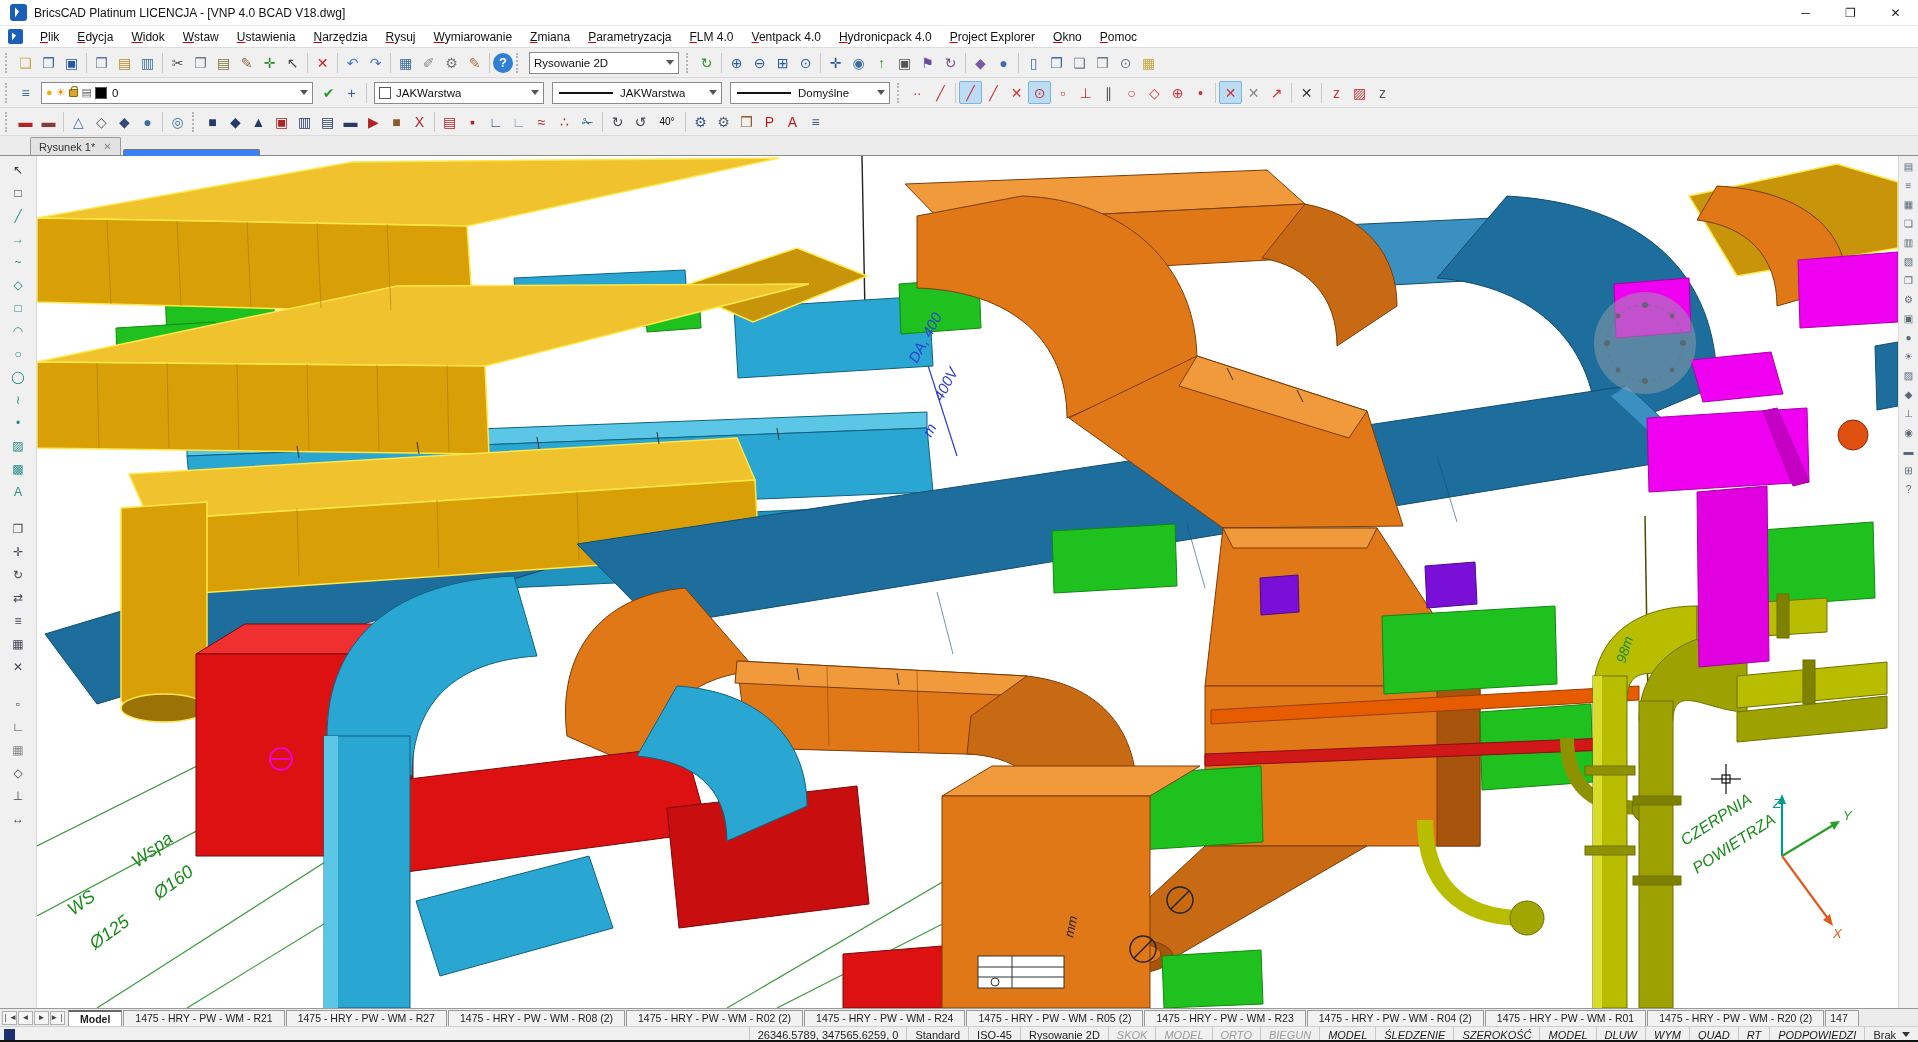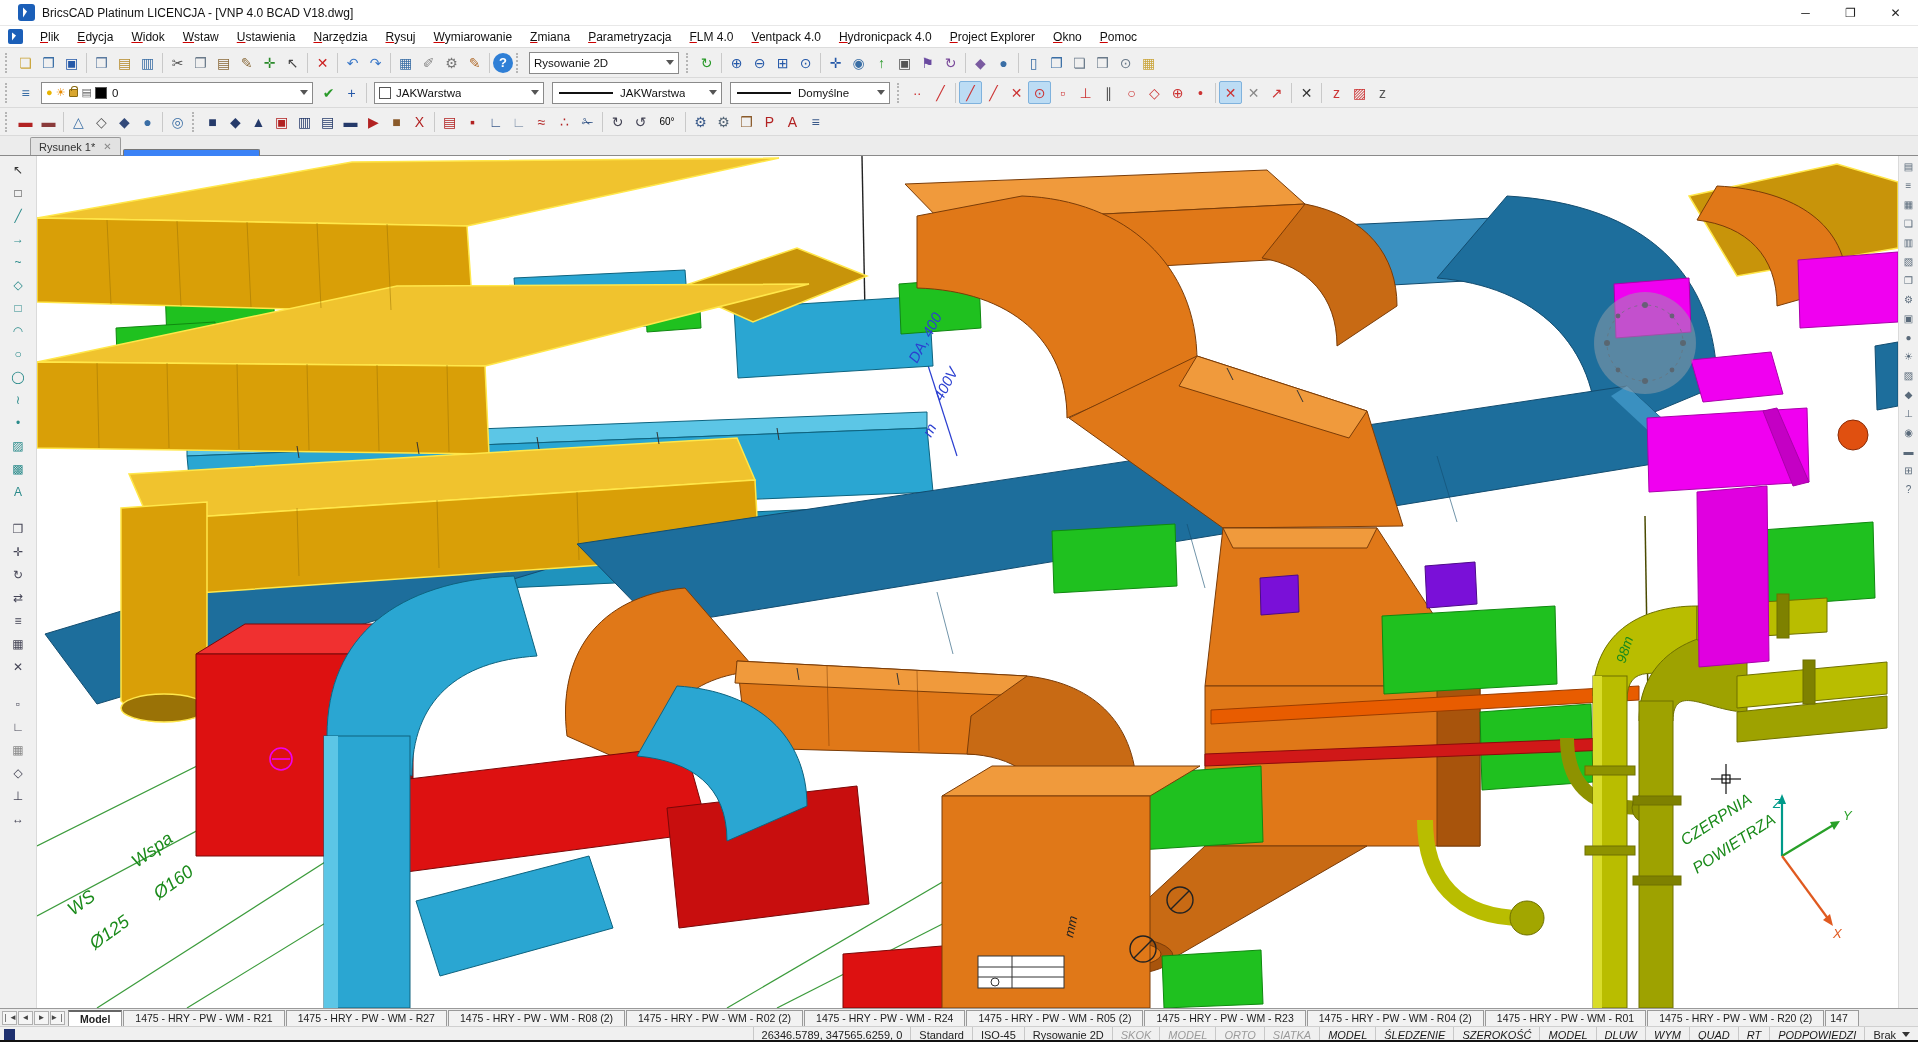--- a/index.html
+++ b/index.html
@@ -1,21 +1,21 @@
 <!DOCTYPE html>
 <html><head>
 <meta charset="utf-8">
 <style>
   * { box-sizing: border-box; margin:0; padding:0; }
   html,body { width:1918px; height:1042px; overflow:hidden;
     font-family:"Liberation Sans", sans-serif; background:#f0f0f0; user-select:none; }
   .win { position:relative; width:1918px; height:1042px; background:#f0f0f0; display:flex; flex-direction:column; }
 
   
-  .titlebar { height:26px; background:#ffffff; display:flex; align-items:center; padding-left:18px; font-size:12px; color:#111; border-bottom:1px solid #e8e8e8; }
+  .titlebar { height:26px; background:#ffffff; display:flex; align-items:center; padding-left:10px; font-size:12px; color:#111; border-bottom:1px solid #e8e8e8; }
   .app-logo { width:17px; height:17px; background:#1b5fb8; border-radius:3px; margin-right:7px; position:relative; }
   .app-logo::after { content:""; position:absolute; left:5px; top:3px; width:0; height:0;
      border-left:4px solid #fff; border-top:5px solid transparent; border-bottom:5px solid transparent; transform:skewY(-14deg); }
   .win-controls { margin-left:auto; display:flex; height:100%; }
   .win-btn { width:45px; height:100%; display:flex; align-items:center; justify-content:center; font-size:12px; color:#222; }
 
   
   .menubar { height:22px; background:#fff; display:flex; align-items:center; font-size:12px; color:#111; padding-left:4px; border-bottom:1px solid #dcdcdc; }
   .menu-logo { width:15px; height:15px; background:#1b5fb8; border-radius:2px; margin:0 8px 0 4px; position:relative;}
   .menu-logo::after { content:""; position:absolute; left:4px; top:3px; width:0; height:0;
@@ -270,21 +270,21 @@
         <span class="tbi" title="" style="color: rgb(178, 34, 34);">▤</span>
         <span class="tbi" title="" style="color: rgb(178, 34, 34);">▪</span>
         <span class="tbi" title="" style="color: rgb(58, 90, 138);">∟</span>
         <span class="tbi" title="" style="color: rgb(138, 154, 176);">∟</span>
         <span class="tbi" title="" style="color: rgb(178, 34, 34);">≈</span>
         <span class="tbi" title="" style="color: rgb(178, 34, 34);">∴</span>
         <span class="tbi" title="" style="color: rgb(58, 90, 138);">✁</span>
         <span class="tsep"></span>
         <span class="tbi" title="" style="color: rgb(68, 68, 85);">↻</span>
         <span class="tbi" title="" style="color: rgb(68, 68, 85);">↺</span>
-        <span class="tbi wide" title="">60°</span>
+        <span class="tbi wide" title="">40°</span>
         <span class="tsep"></span>
         <span class="tbi" title="" style="color: rgb(58, 90, 138);">⚙</span>
         <span class="tbi" title="" style="color: rgb(85, 102, 119);">⚙</span>
         <span class="tbi" title="" style="color: rgb(138, 90, 42);">❒</span>
         <span class="tbi" title="" style="color: rgb(178, 34, 34);">P</span>
         <span class="tbi" title="" style="color: rgb(178, 34, 34);">A</span>
         <span class="tbi" title="" style="color: rgb(58, 90, 138);">≡</span>
       </span>
   </div>
 
@@ -638,21 +638,21 @@
     <span class="sico"></span>
     <span class="fill"></span>
     <span class="sseg">26346.5789, 347565.6259, 0</span>
     <span class="sseg">Standard</span>
     <span class="sseg">ISO-45</span>
     <span class="sseg">Rysowanie 2D</span>
     <span id="status-toggles" style="display:flex;height:100%;font-style:italic;">
         <span class="sseg toggle off">SKOK</span>
         <span class="sseg toggle off">MODEL</span>
         <span class="sseg toggle off">ORTO</span>
-        <span class="sseg toggle off">SIATKA</span>
+        <span class="sseg toggle off">BIEGUN</span>
         <span class="sseg toggle on">MODEL</span>
         <span class="sseg toggle on">ŚLEDZENIE</span>
         <span class="sseg toggle on">SZEROKOŚĆ</span>
         <span class="sseg toggle on">MODEL</span>
         <span class="sseg toggle on">DLUW</span>
         <span class="sseg toggle on">WYM</span>
         <span class="sseg toggle on">QUAD</span>
         <span class="sseg toggle on">RT</span>
         <span class="sseg toggle on">PODPOWIEDZI</span>
       </span>

